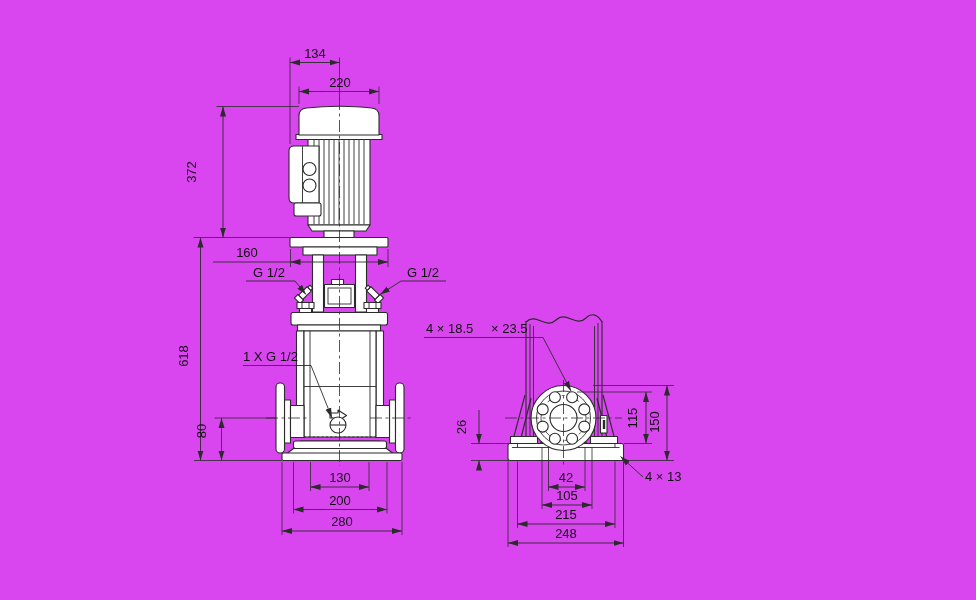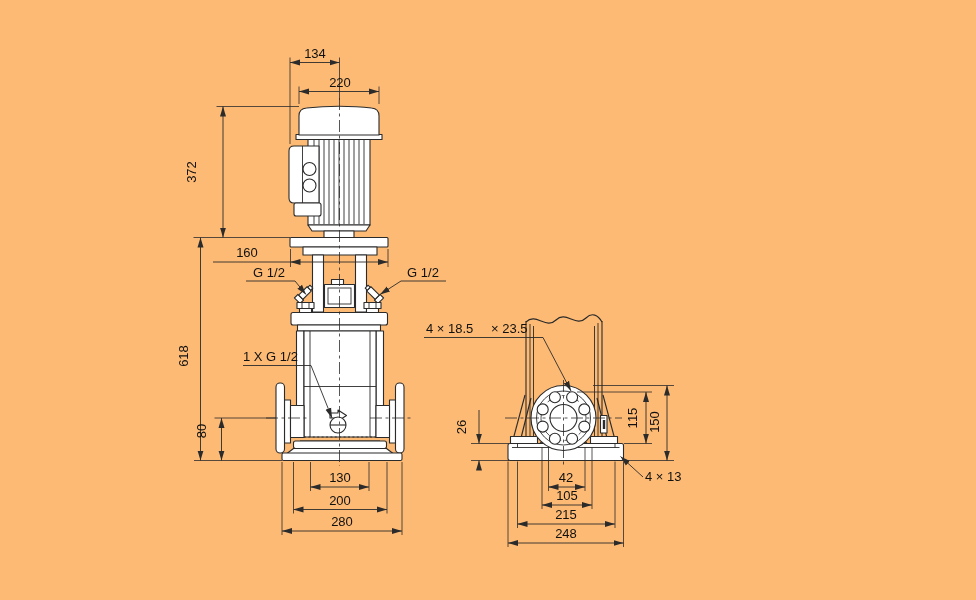--- a/index.html
+++ b/index.html
@@ -1,16 +1,16 @@
 <!DOCTYPE html>
 <html><head>
 <meta charset="utf-8">
 <style>
   html,body{margin:0;padding:0;background:#ffffff;}
-  .stage{width:976px;height:600px;position:relative;background:#fdba74;overflow:hidden;}
+  .stage{width:976px;height:600px;position:relative;background:#d946ef;overflow:hidden;}
   svg{font-family:"Liberation Sans","DejaVu Sans",sans-serif;display:block;}
   .ol{fill:#ffffff;stroke:#2b2b2b;stroke-width:1.1;stroke-linejoin:round;}
   .ln{fill:none;stroke:#2b2b2b;stroke-width:1.1;stroke-linejoin:round;}
   .fin{fill:none;stroke:#2b2b2b;stroke-width:0.9;}
   .dim{fill:none;stroke:#2b2b2b;stroke-width:0.9;}
   .ext{fill:none;stroke:#2b2b2b;stroke-width:0.8;}
   .cl{fill:none;stroke:#2b2b2b;stroke-width:0.8;stroke-dasharray:12 3.5 3 3.5;}
   .dot{fill:none;stroke:#2b2b2b;stroke-width:0.9;stroke-dasharray:2 2.4;}
   text.d{font-size:13px;fill:#111;}
   #arrow-head path{fill:#2b2b2b;}

